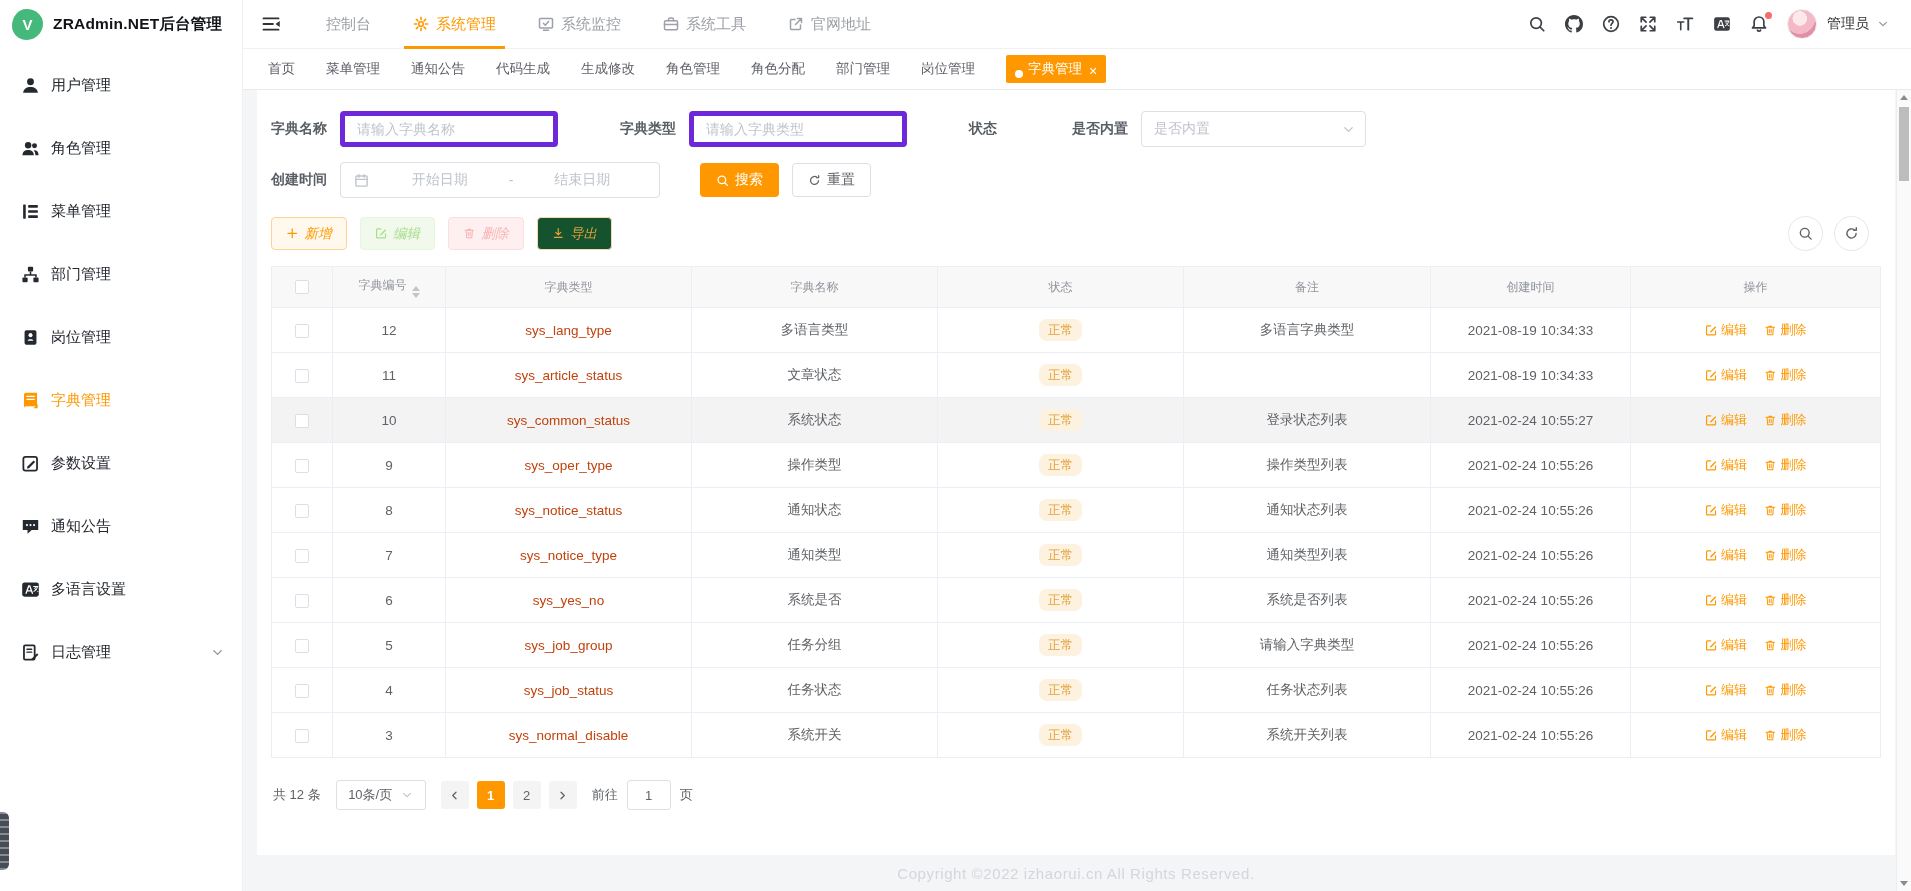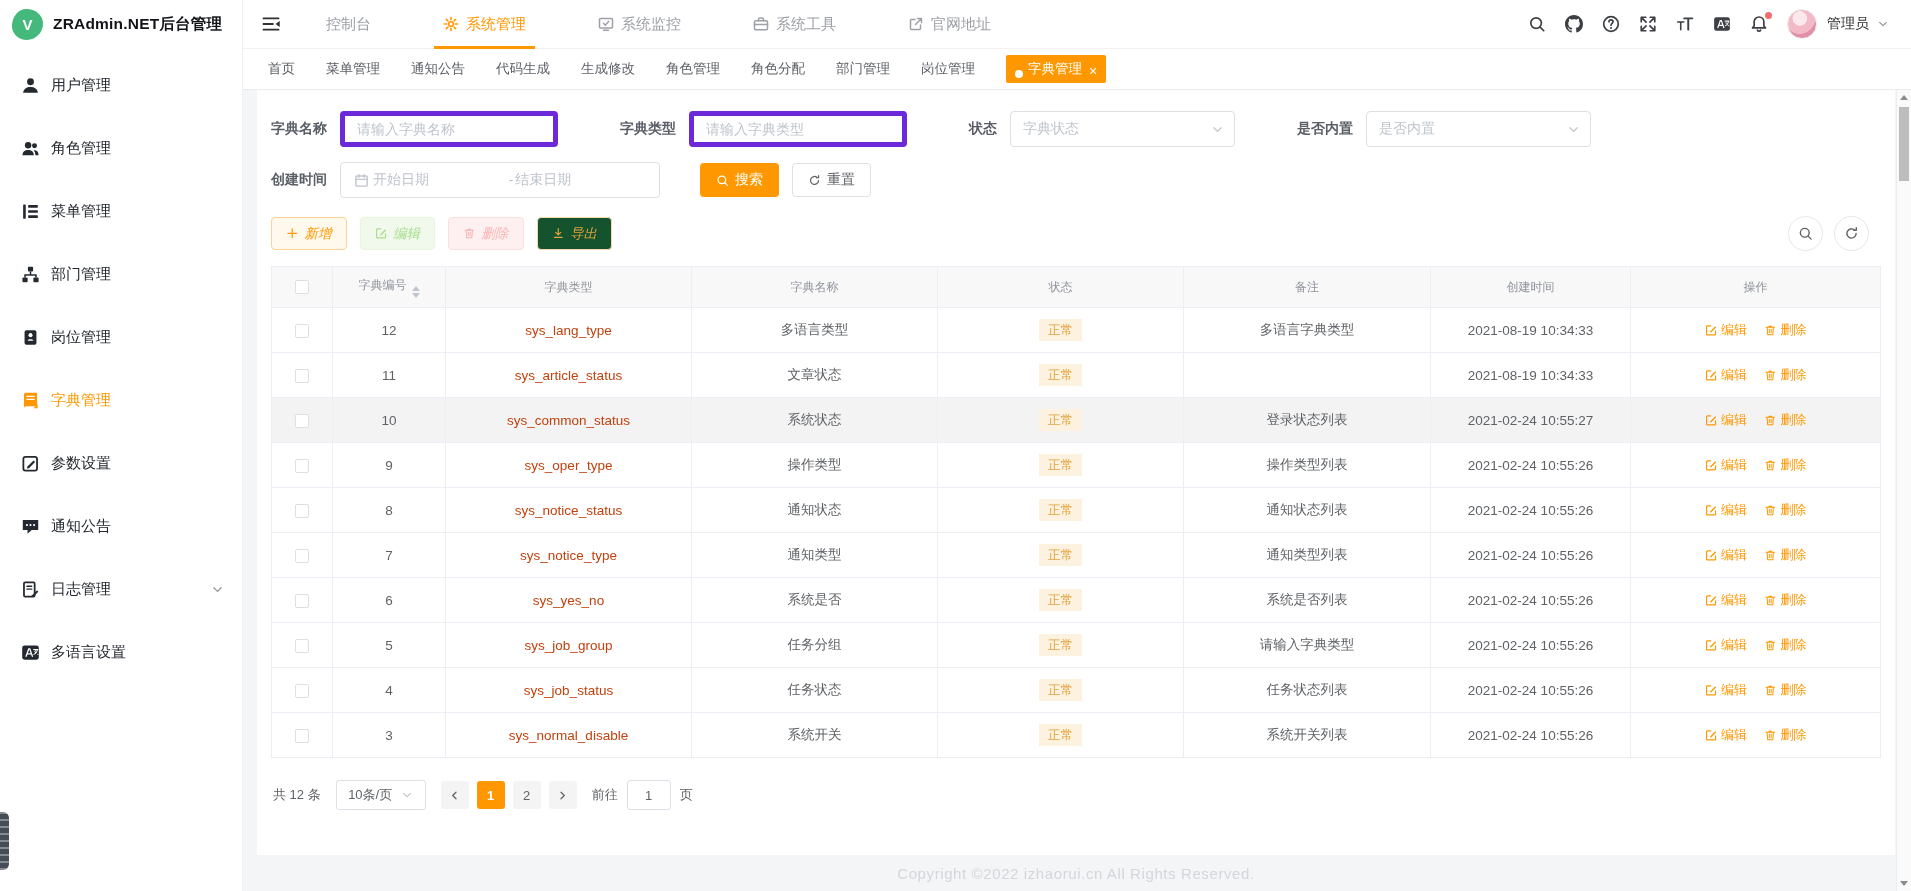--- a/index.html
+++ b/index.html
@@ -25,21 +25,21 @@
   .menu-arrow { margin-left:auto; width:13px; height:13px; color:#909399; }
   .drag-handle { position:absolute; left:0; bottom:21px; width:9px; height:58px; background:#474d57;
     border-radius:0 6px 6px 0;
     background-image:repeating-linear-gradient(to bottom, rgba(255,255,255,.35) 0 2px, transparent 2px 7px); }
 
   
   .main { flex:1; display:flex; flex-direction:column; min-width:0; }
 
   .topbar { height:49px; flex:none; display:flex; align-items:center; padding:0 22px 0 18px; background:#fff; border-bottom:1px solid #f2f2f2; }
   .hamburger { width:20px; height:20px; color:#303133; margin-right:24px; cursor:pointer; }
-  .nav { display:flex; height:100%;gap:30px; }
+  .nav { display:flex; height:100%; }
   .nav-item { display:flex; align-items:center; gap:7px; padding:0 21px; height:100%; font-size:15px; color:#9da0a6; cursor:pointer; position:relative; }
   .nav-item .nic { width:16px; height:16px; }
   .nav-item.active { color:#ff9800; }
   .nav-item.active::after { content:""; position:absolute; left:12px; right:12px; bottom:-1px; height:3px; background:#ff9800; }
   .top-right { margin-left:auto; display:flex; align-items:center; gap:19px; }
   .hicon { width:18px; height:18px; color:#3c3f44; cursor:pointer; position:relative; }
   .bell-dot { position:absolute; top:-3px; right:-4px; width:7px; height:7px; border-radius:50%; background:#f56c6c; }
   .avatar { width:30px; height:30px; border-radius:50%; flex:none; cursor:pointer;
     background:radial-gradient(circle at 42% 30%, #fde8ec 0 28%, #f3b9c6 29% 60%, #e290a8 61%); border:1px solid #eee; }
   .user-name { font-size:14px; color:#303133; margin-left:-9px; cursor:pointer; }
@@ -58,21 +58,21 @@
   .filter { padding-top:21px; }
   .frow { display:flex; align-items:center; margin-bottom:15px; }
   .fgroup { display:flex; align-items:center; margin-right:62px; }
   .flabel { font-size:14px; color:#5a5e66; font-weight:700; margin-right:13px; white-space:nowrap; }
   .tinput { width:218px; height:36px; border:5px solid #6d28d9; border-radius:4px; padding:0 12px; font-size:14px; color:#606266; outline:none; }
   .tinput::placeholder { color:#bfc4cc; }
   .select { width:225px; height:36px; border:1px solid #dcdfe6; border-radius:4px; display:flex; align-items:center; padding:0 10px 0 12px; color:#bfc4cc; font-size:14px; background:#fff; cursor:pointer; }
   .select .chev { margin-left:auto; width:13px; height:13px; color:#c0c4cc; }
   .daterange { width:320px; height:36px; border:1px solid #dcdfe6; border-radius:4px; display:flex; align-items:center; padding:0 10px; background:#fff; cursor:pointer; }
   .cal { width:15px; height:15px; color:#c0c4cc; margin:0 4px 0 3px; flex:none; }
-  .dr-text { flex:1; text-align:left; color:#bfc4cc; font-size:14px; }
+  .dr-text { flex:1; text-align:center; color:#bfc4cc; font-size:14px; }
   .dr-sep { color:#bfc4cc; padding:0 2px; font-size:14px; }
   .btn { height:34px; border-radius:4px; font-size:14px; display:inline-flex; align-items:center; gap:6px; cursor:pointer; border:1px solid transparent; padding:0 15px; background:#fff; font-family:inherit; }
   .btn .bic { width:13px; height:13px; }
   .btn-search { background:#ff9800; color:#fff; margin-left:40px; }
   .btn-reset { color:#606266; border-color:#dcdfe6; margin-left:13px;justify-content:space-between; }
 
   
   .toolbar { display:flex; align-items:center; margin:18px 0 15px; }
   .tbtn { height:33px; border-radius:4px; font-size:13.5px; display:inline-flex; align-items:center; gap:6px; padding:0 14px; margin-right:13px; cursor:pointer; border:1px solid; font-family:inherit;font-style:italic; }
   .tbtn .bic { width:12.5px; height:12.5px; }
@@ -88,21 +88,21 @@
   table { width:100%; border-collapse:collapse; table-layout:fixed; }
   th { height:41px; background:#f8f8f9; color:#8f939a; font-weight:400; font-size:12px; border:1px solid #ebeef5; }
   td { height:45px; border:1px solid #ebeef5; font-size:13.5px; color:#5f6266; text-align:center; padding:0 6px; overflow:hidden; white-space:nowrap; }
   tr.highlighted td { background:#f3f3f4; }
   .cb { display:inline-block; width:14px; height:14px; border:1px solid #dcdfe6; border-radius:2px; background:#fff; vertical-align:middle; cursor:pointer; }
   .sort { display:inline-flex; flex-direction:column; margin-left:5px; vertical-align:-2px; gap:2px; cursor:pointer; }
   .sort i { width:0; height:0; border-left:4px solid transparent; border-right:4px solid transparent; }
   .sort .up { border-bottom:5px solid #c0c4cc; }
   .sort .down { border-top:5px solid #c0c4cc; }
   .type-link { color:#c2410c; cursor:pointer; }
-  .badge { display:inline-block; background:#fdf1df; color:#e2a33d; font-size:12.5px; padding:5px 9px; border-radius:0; line-height:1; }
+  .badge { display:inline-block; background:#fdf1df; color:#e2a33d; font-size:12.5px; padding:5px 9px; border-radius:8px; line-height:1; }
   .actions { display:flex; justify-content:center; gap:17px; }
   .action-link { color:#ff9800; font-size:13px; display:inline-flex; align-items:center; gap:4px; cursor:pointer; }
   .action-link .bic { width:12.5px; height:12.5px; }
 
   
   .pagination { display:flex; align-items:center; margin:22px 0 0 2px; font-size:13px; color:#5f6266; }
   .total { margin-right:15px; }
   .psize { width:90px; height:30px; border:1px solid #dcdfe6; border-radius:3px; display:flex; align-items:center; justify-content:center; gap:9px; cursor:pointer; margin-right:15px; background:#fff; }
   .psize .chev { width:12px; height:12px; color:#c0c4cc; }
   .pbtn { width:28px; height:28px; border:none; border-radius:3px; background:#f4f4f5; color:#606266; display:flex; align-items:center; justify-content:center; margin-right:8px; cursor:pointer; font-size:13px; font-family:inherit; }
@@ -211,41 +211,41 @@
             <circle cx="5" cy="6.8" r=".9" fill="#fff"></circle>
             <circle cx="8" cy="6.8" r=".9" fill="#fff"></circle>
             <circle cx="11" cy="6.8" r=".9" fill="#fff"></circle>
           </svg>
         </span>
         <span>通知公告</span>
       </div>
       <div class="menu-item">
         <span class="ic mic">
           <svg viewBox="0 0 16 16">
+            <rect x="1" y="2" width="14" height="12" rx="2" fill="currentColor"></rect>
+            <path d="M4.3 11.2L6.5 5h.9l2.2 6.2M5.1 9.2h3.6" stroke="#fff" stroke-width="1.1" fill="none" stroke-linecap="round"></path>
+            <path d="M10.6 5.4h3.6M12.4 5.4v.9M10.9 9.6c1.6-.8 2.7-2 3-3.9M11.5 6.9c.5 1.4 1.5 2.2 2.8 2.7" stroke="#fff" stroke-width=".85" fill="none" stroke-linecap="round"></path>
+          </svg>
+        </span>
+        <span>多语言设置</span>
+      </div>
+      <div class="menu-item">
+        <span class="ic mic">
+          <svg viewBox="0 0 16 16">
             <rect x="2.5" y="2" width="9" height="12" rx="1" fill="none" stroke="currentColor" stroke-width="1.5" stroke-linecap="round" stroke-linejoin="round"></rect>
             <path d="M5 5.2h4M5 7.7h4" stroke="currentColor" stroke-width="1.2" stroke-linecap="round"></path>
             <path d="M9.3 12.9l4.2-4.2 1.1 1.1-4.2 4.2-1.5.4z" fill="currentColor"></path>
           </svg>
         </span>
         <span>日志管理</span>
         <span class="ic menu-arrow">
           <svg viewBox="0 0 16 16">
             <path d="M3.5 5.8L8 10.3l4.5-4.5" fill="none" stroke="currentColor" stroke-width="1.5" stroke-linecap="round" stroke-linejoin="round"></path>
           </svg>
         </span>
-      </div>
-      <div class="menu-item">
-        <span class="ic mic">
-          <svg viewBox="0 0 16 16">
-            <rect x="1" y="2" width="14" height="12" rx="2" fill="currentColor"></rect>
-            <path d="M4.3 11.2L6.5 5h.9l2.2 6.2M5.1 9.2h3.6" stroke="#fff" stroke-width="1.1" fill="none" stroke-linecap="round"></path>
-            <path d="M10.6 5.4h3.6M12.4 5.4v.9M10.9 9.6c1.6-.8 2.7-2 3-3.9M11.5 6.9c.5 1.4 1.5 2.2 2.8 2.7" stroke="#fff" stroke-width=".85" fill="none" stroke-linecap="round"></path>
-          </svg>
-        </span>
-        <span>多语言设置</span>
       </div>
     </nav>
   <div class="drag-handle"></div>
 </aside>
 
 <div class="main">
 
   <header class="topbar">
     <span class="ic hamburger">
         <svg viewBox="0 0 16 16">
@@ -392,28 +392,20 @@
           <div class="fgroup">
             <span class="flabel">字典名称</span>
             <input class="tinput" type="text" placeholder="请输入字典名称" style="">
           </div>
           <div class="fgroup">
             <span class="flabel">字典类型</span>
             <input class="tinput" type="text" placeholder="请输入字典类型" style="">
           </div>
           <div class="fgroup">
             <span class="flabel">状态</span>
-            <div class="select">
-              <span>字典状态</span>
-              <span class="ic chev">
-                  <svg viewBox="0 0 16 16">
-                    <path d="M3.5 5.8L8 10.3l4.5-4.5" fill="none" stroke="currentColor" stroke-width="1.5" stroke-linecap="round" stroke-linejoin="round"></path>
-                  </svg>
-                </span>
-            </div>
           </div>
           <div class="fgroup" style="margin-right:0">
             <span class="flabel">是否内置</span>
             <div class="select">
               <span>是否内置</span>
               <span class="ic chev">
                   <svg viewBox="0 0 16 16">
                     <path d="M3.5 5.8L8 10.3l4.5-4.5" fill="none" stroke="currentColor" stroke-width="1.5" stroke-linecap="round" stroke-linejoin="round"></path>
                   </svg>
                 </span>

